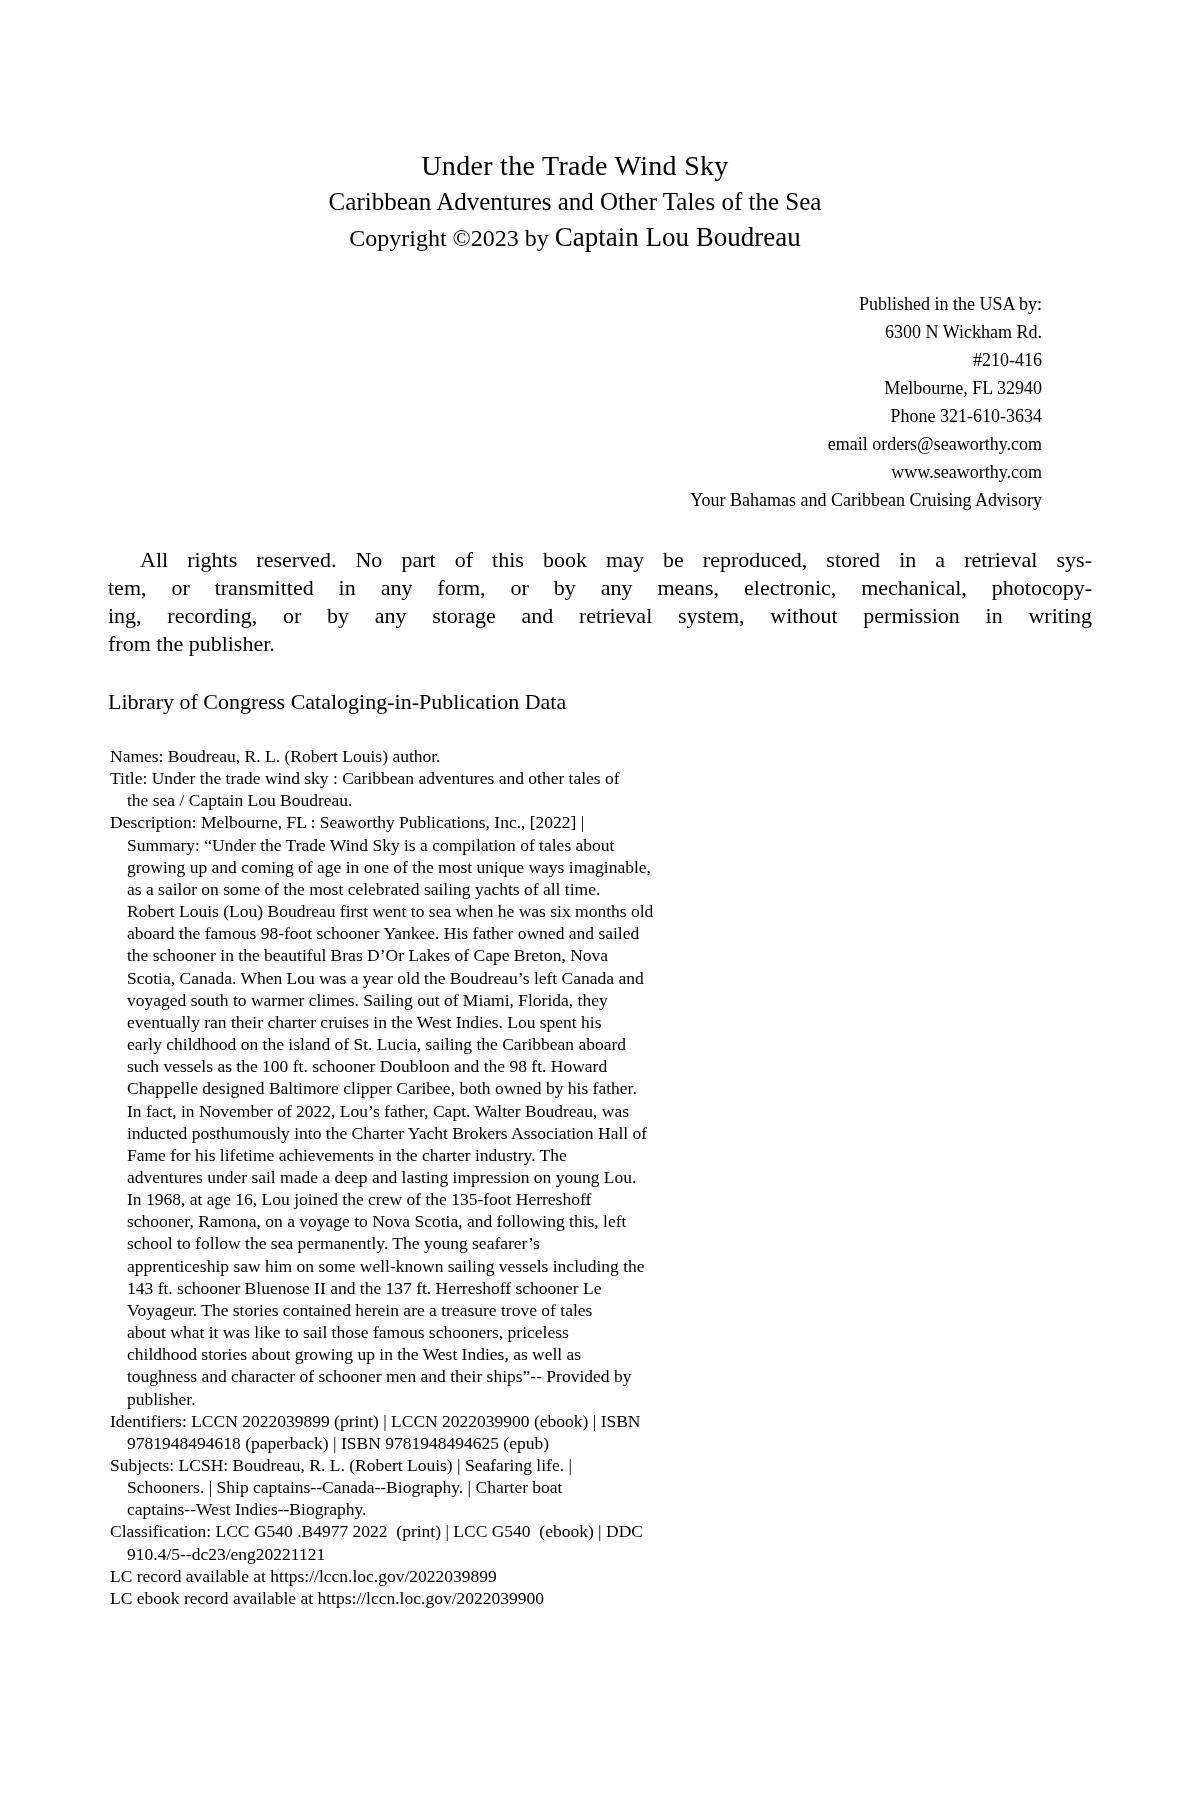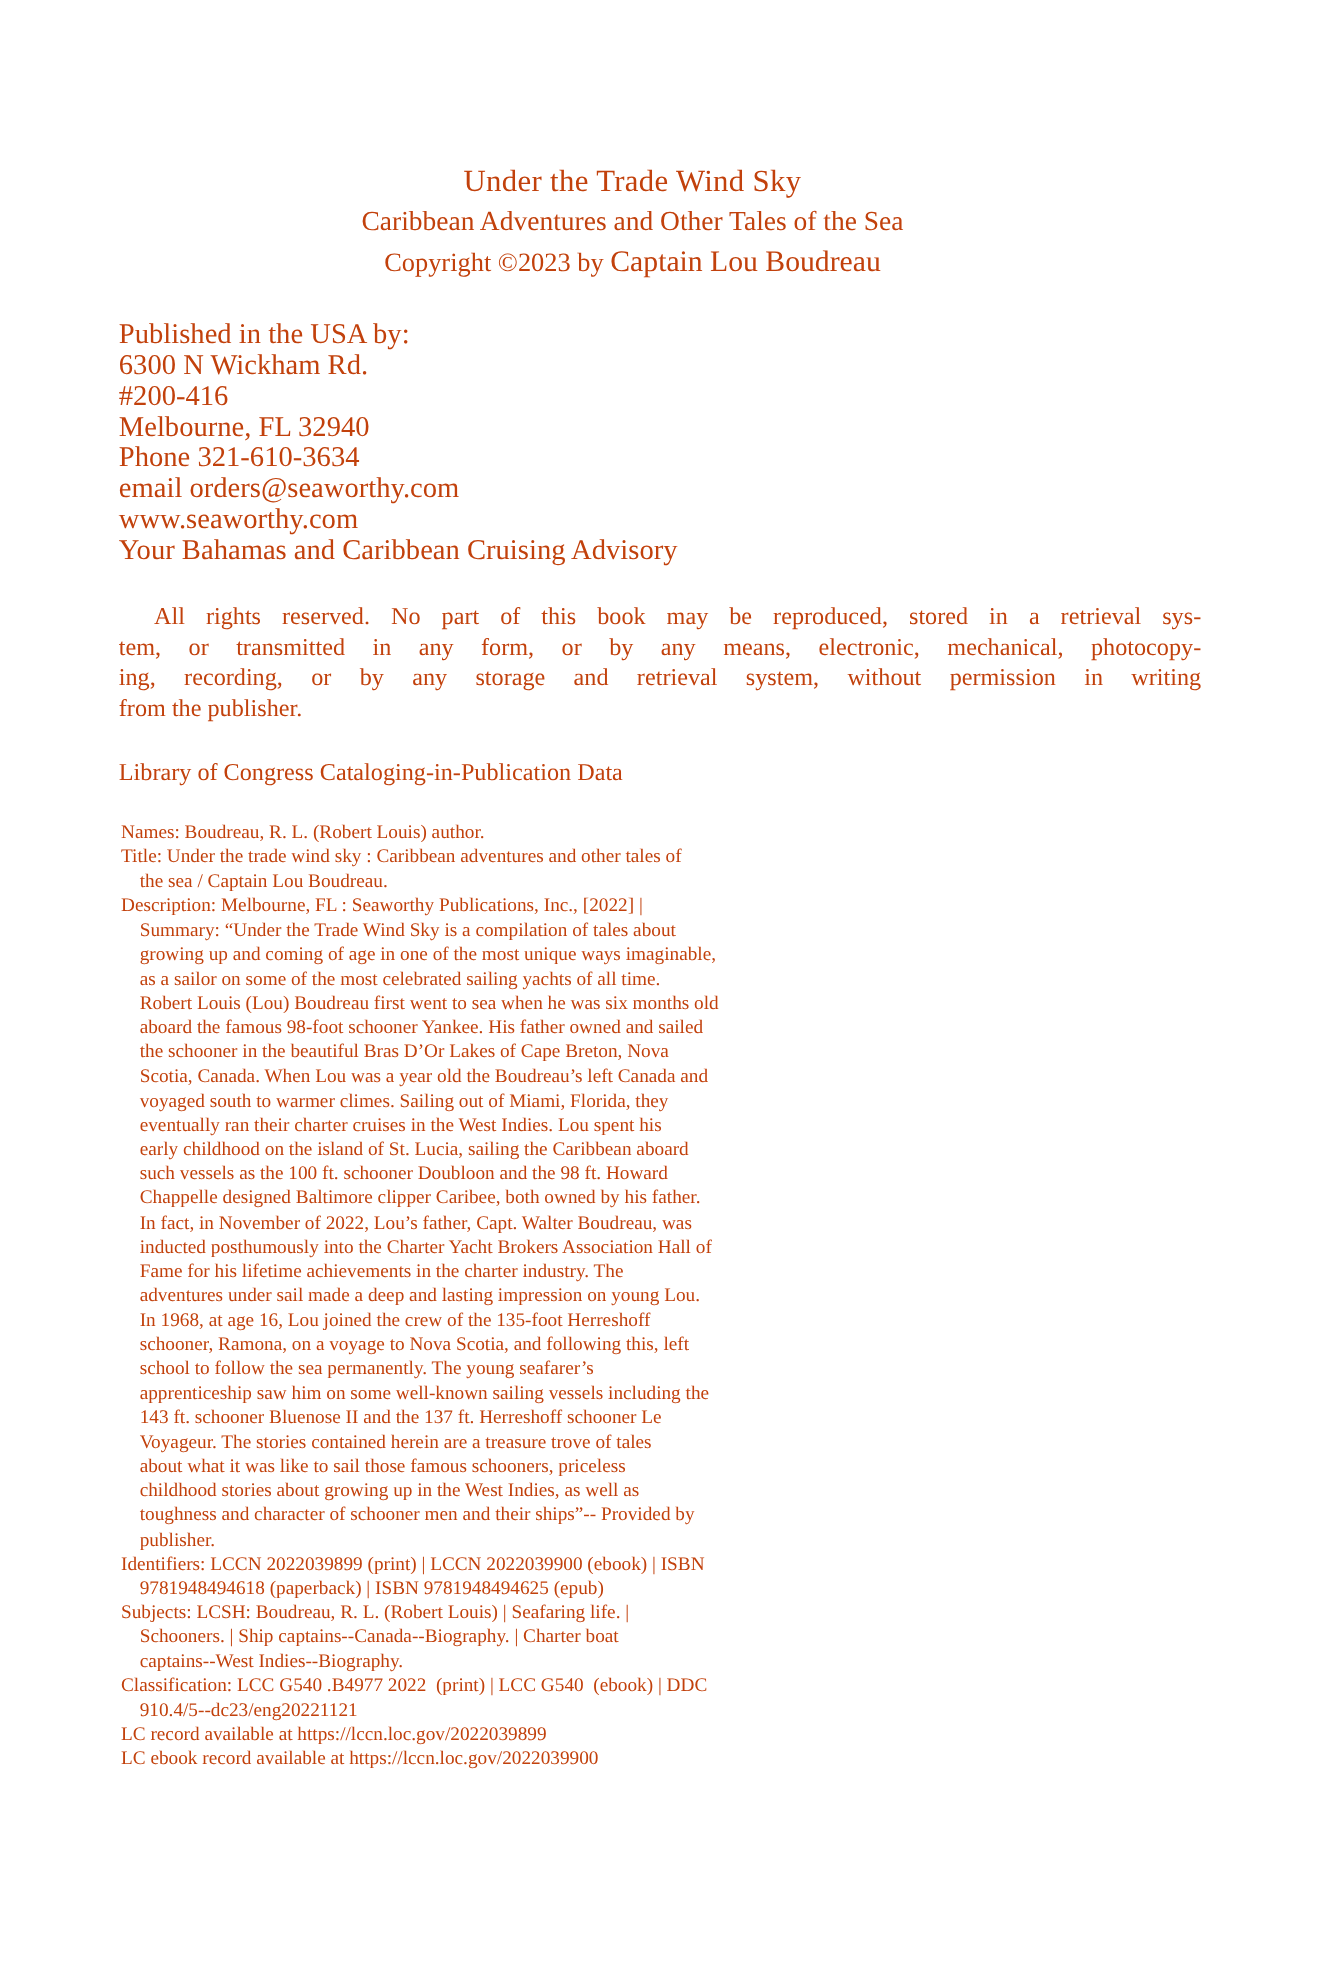--- a/index.html
+++ b/index.html
@@ -6,21 +6,21 @@
     margin: 0;
     padding: 0;
     background: #ffffff;
   }
   .page {
     position: relative;
     width: 1200px;
     height: 1800px;
     background: #ffffff;
     font-family: "Liberation Serif", "DejaVu Serif", serif;
-    color: #c2410c;
+    color: #000000;
     overflow: hidden;
   }
   
   .header {
     position: absolute;
     left: 108px;
     top: 147px;
     width: 934px;
     text-align: center;
   }
@@ -40,22 +40,22 @@
   }
   .copyright-author {
     font-size: 27px;
   }
   
   .publisher {
     position: absolute;
     left: 108px;
     top: 290px;
     width: 934px;
-    text-align: left;
-    font-size: 26px;
+    text-align: right;
+    font-size: 18px;
     line-height: 28px;
   }
   
   .rights {
     position: absolute;
     left: 108px;
     top: 546px;
     width: 984px;
     font-size: 22px;
     line-height: 28px;
@@ -92,21 +92,21 @@
 
   <div class="header">
     <div class="book-title">Under the Trade Wind Sky</div>
     <div class="book-subtitle">Caribbean Adventures and Other Tales of the Sea</div>
     <div class="copyright-line"><span>Copyright ©2023 by </span><span class="copyright-author">Captain Lou Boudreau</span></div>
   </div>
 
   <div class="publisher">
       <div>Published in the USA by:</div>
       <div>6300 N Wickham Rd.</div>
-      <div>#200-416</div>
+      <div>#210-416</div>
       <div>Melbourne, FL 32940</div>
       <div>Phone 321-610-3634</div>
       <div>email orders@seaworthy.com</div>
       <div>www.seaworthy.com</div>
       <div>Your Bahamas and Caribbean Cruising Advisory</div>
     </div>
 
   <div class="rights">
       <div class="first-line justify-line">All rights reserved. No part of this book may be reproduced, stored in a retrieval sys-</div>
       <div class="justify-line">tem, or transmitted in any form, or by any means, electronic, mechanical, photocopy-</div>

